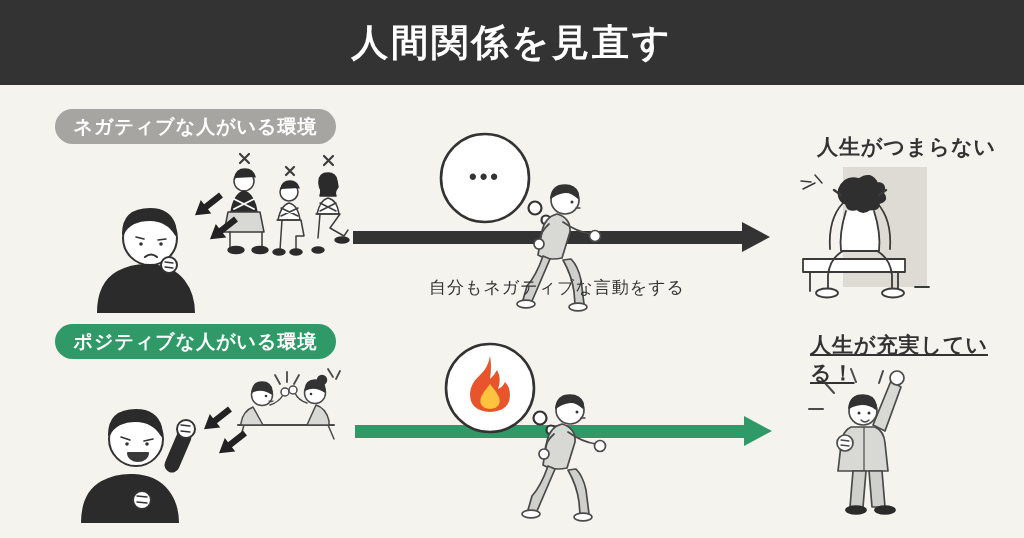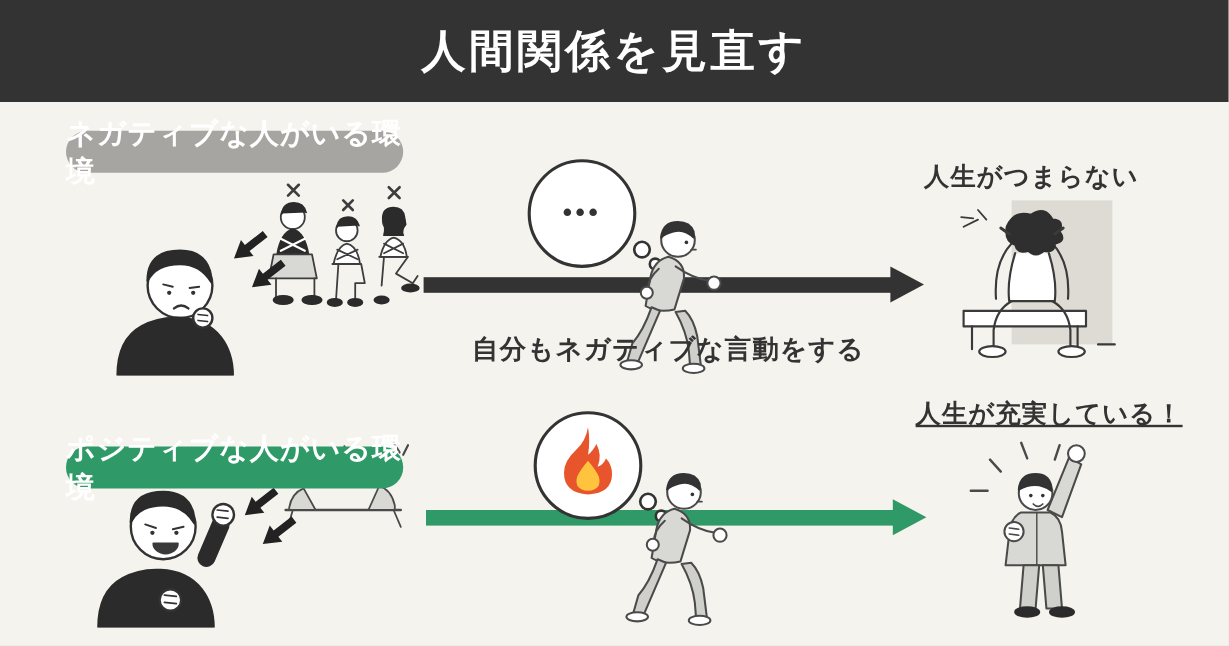--- a/index.html
+++ b/index.html
@@ -5,40 +5,40 @@
   * { margin:0; padding:0; box-sizing:border-box; }
   html,body { background:#e8e6e1; }
   body { font-family:"Liberation Sans","DejaVu Sans",sans-serif; }
   .canvas { position:relative; width:1024px; height:538px; background:var(--background,#f5f3ee); overflow:hidden; margin:0 auto; }
 
   .header { position:absolute; top:0; left:0; width:1024px; height:85px;
             background:var(--header-bg,#333); display:flex; align-items:center; justify-content:center; }
   .header h1 { color:var(--header-text,#fff); font-size:37px; font-weight:800; letter-spacing:3px; }
 
   .pill { position:absolute; width:281px; height:35px; border-radius:18px; color:#fff;
-          font-size:24px; font-weight:700; display:flex; align-items:center; justify-content:center;
+          font-size:19px; font-weight:700; display:flex; align-items:center; justify-content:center;
           letter-spacing:1px; z-index:3; }
   .pill.neg { left:55px; top:109px; background:var(--gray-pill,#a6a5a2); }
-  .pill.pos { left:55px; top:324px; background:var(--green,#2f9a68);margin-top:48px; }
+  .pill.pos { left:55px; top:324px; background:var(--green,#2f9a68); }
 
   .arrow-shaft { position:absolute; height:13px; z-index:1; }
   .arrow-head  { position:absolute; width:0; height:0; border-top:15px solid transparent;
                  border-bottom:15px solid transparent; z-index:1; }
   .arrow-dark .arrow-shaft, .shaft-dark { background:var(--dark,#333); }
   .head-dark  { border-left:28px solid var(--dark,#333); }
   .shaft-green { background:var(--green,#2f9a68); }
   .head-green  { border-left:28px solid var(--green,#2f9a68); }
 
-  .caption { position:absolute; width:450px; text-align:center; font-size:22px; font-weight:700;
+  .caption { position:absolute; width:450px; text-align:center; font-size:17px; font-weight:400;
              letter-spacing:1px; z-index:4; }
   .caption.neg { left:332px; top:276px; color:var(--dark,#333); }
   .caption.pos { left:332px; top:478px; color:var(--green,#2f9a68); }
 
   .outcome { position:absolute; font-size:21px; font-weight:700; color:var(--dark,#333);
-             letter-spacing:1px; z-index:3; }
+             letter-spacing:1px; z-index:3;margin-left:47px; }
   .outcome.neg { left:770px; top:133px; }
   .outcome.pos { left:763px; top:331px;text-decoration:underline; }
 
   .illus { position:absolute; z-index:2; }
   .illus svg { display:block; width:100%; height:100%; }
 
   [data-name="flame-icon-outer"] { fill:var(--flame-outer,#e8542b); }
   [data-name="flame-icon-inner"] { fill:var(--flame-inner,#ffc33d); }
 </style>
 </head>

